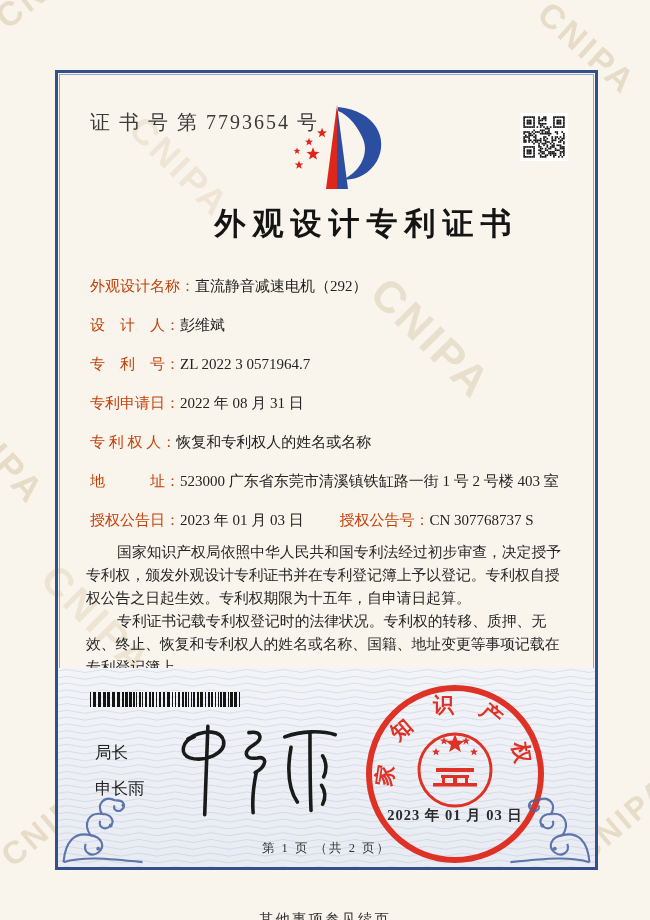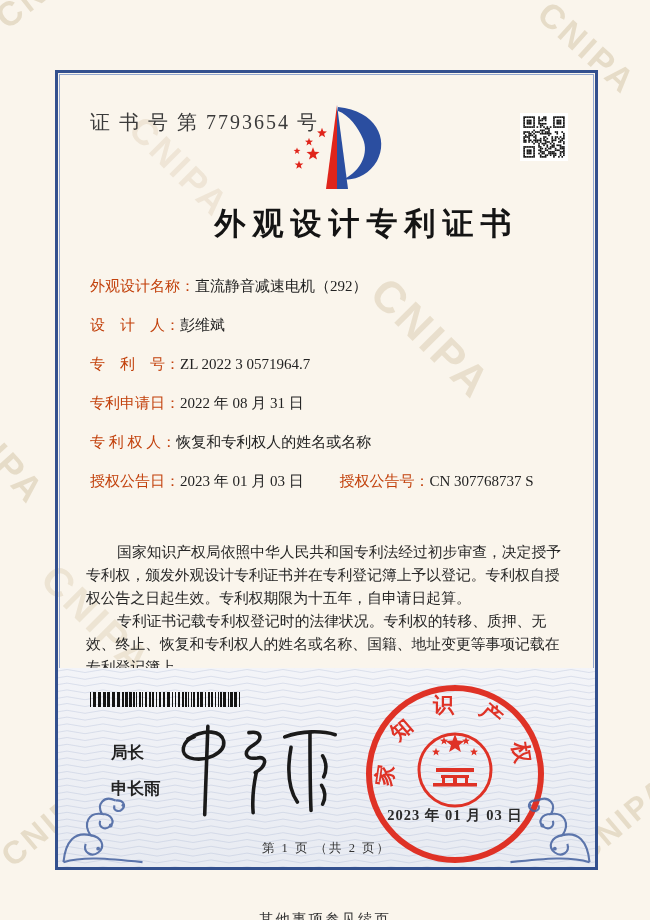--- a/index.html
+++ b/index.html
@@ -36,21 +36,21 @@
   .paras{position:absolute;left:28px;top:468px;width:488px;font-size:14.8px;line-height:23px;color:#262626;}
   .paras p{margin:0;text-indent:2.1em;}
 
   
   .bottom{position:absolute;left:0;top:595px;width:537px;height:199px;
           background:linear-gradient(#f3f4f8,#e8ebf2);}
   .waves{position:absolute;inset:0;width:100%;height:100%;}
   .barcode{position:absolute;left:32px;top:24px;width:152px;height:15px;display:flex;align-items:stretch;}
   .barcode div{background:#141414;}
   .director{position:absolute;left:37px;top:74px;font-family:"Liberation Sans","DejaVu Sans",sans-serif;
-            font-weight:bold;font-size:16.5px;color:#222;margin-left:16px;}
+            font-weight:normal;font-size:16.5px;color:#222;}
   .director .d1{margin-bottom:14px;}
   .sig{position:absolute;left:100px;top:52px;width:185px;height:100px;}
   .seal{position:absolute;left:305px;top:14px;width:184px;height:184px;opacity:.96;}
   .seal-date{position:absolute;left:305px;top:138px;width:184px;text-align:center;
              font-weight:bold;font-size:14.5px;color:#2a2a2a;letter-spacing:1px;}
   .page-no{position:absolute;left:0;top:172px;width:100%;text-align:center;font-size:12.5px;
            color:#333;letter-spacing:2px;}
 
   .corner{position:absolute;width:88px;height:106px;pointer-events:none;}
   .corner-l{left:1px;bottom:1px;}
@@ -392,20 +392,21 @@
       </svg>
 
     <h1 class="title">外观设计专利证书</h1>
 
     <div class="fields">
       <div class="frow"><span class="flabel">外观设计名称：</span><span class="fvalue">直流静音减速电机（292）</span></div>
       <div class="frow"><span class="flabel">设　计　人：</span><span class="fvalue">彭维斌</span></div>
       <div class="frow"><span class="flabel">专　利　号：</span><span class="fvalue">ZL 2022 3 0571964.7</span></div>
       <div class="frow"><span class="flabel">专利申请日：</span><span class="fvalue">2022 年 08 月 31 日</span></div>
       <div class="frow"><span class="flabel">专 利 权 人：</span><span class="fvalue">恢复和专利权人的姓名或名称</span></div>
+      <div class="frow"><span class="flabel">地　　　址：</span><span class="fvalue">523000 广东省东莞市清溪镇铁缸路一街 1 号 2 号楼 403 室</span></div>
       <div class="frow">
         <span class="flabel">授权公告日：</span><span>2023 年 01 月 03 日</span>
         <span class="flabel grant-b">授权公告号：</span><span>CN 307768737 S</span>
       </div>
     </div>
 
     <div class="paras">
       <p>国家知识产权局依照中华人民共和国专利法经过初步审查，决定授予专利权，颁发外观设计专利证书并在专利登记簿上予以登记。专利权自授权公告之日起生效。专利权期限为十五年，自申请日起算。</p>
       <p>专利证书记载专利权登记时的法律状况。专利权的转移、质押、无效、终止、恢复和专利权人的姓名或名称、国籍、地址变更等事项记载在专利登记簿上。</p>
     </div>

